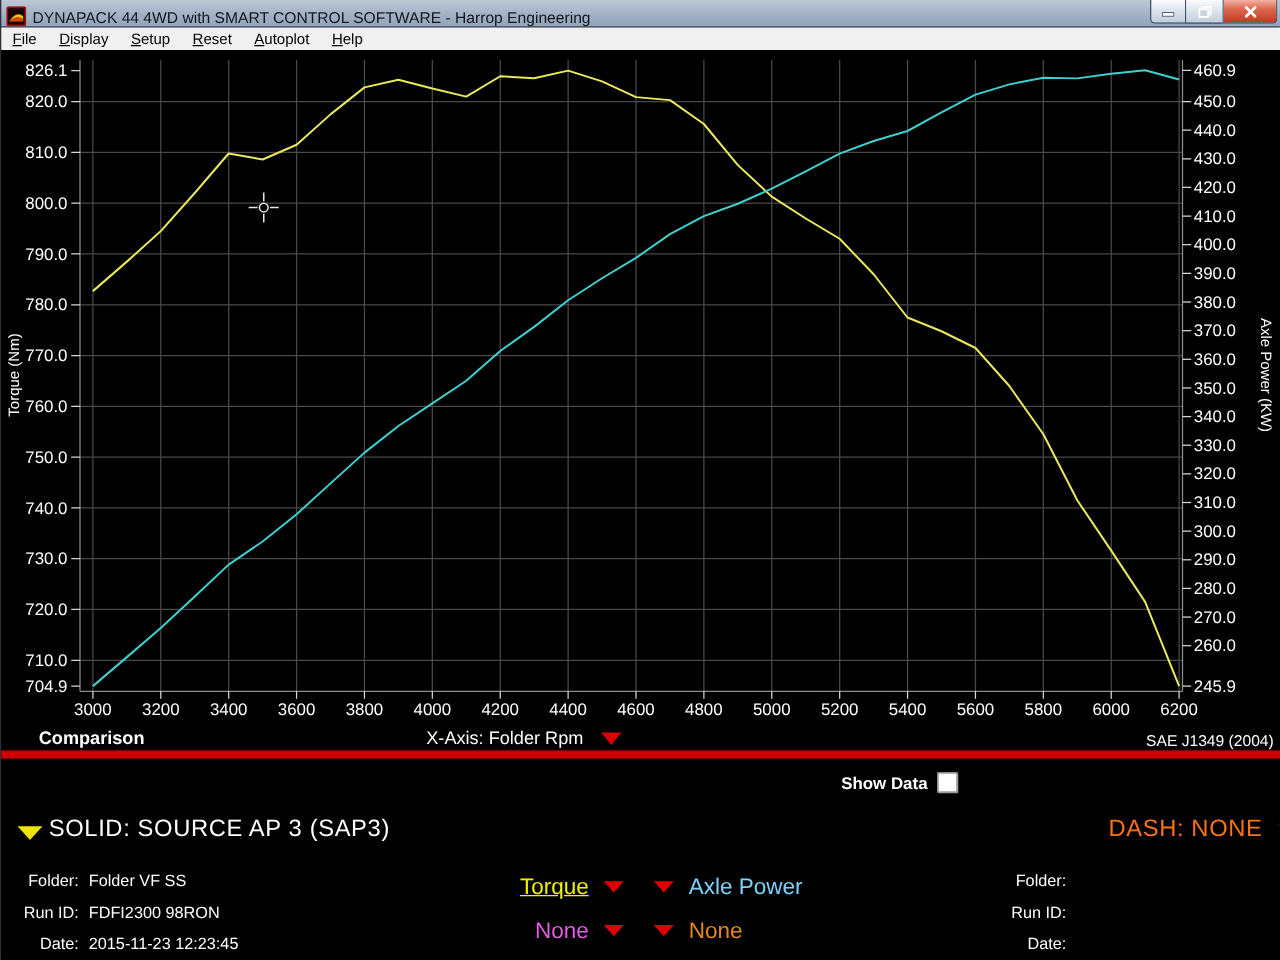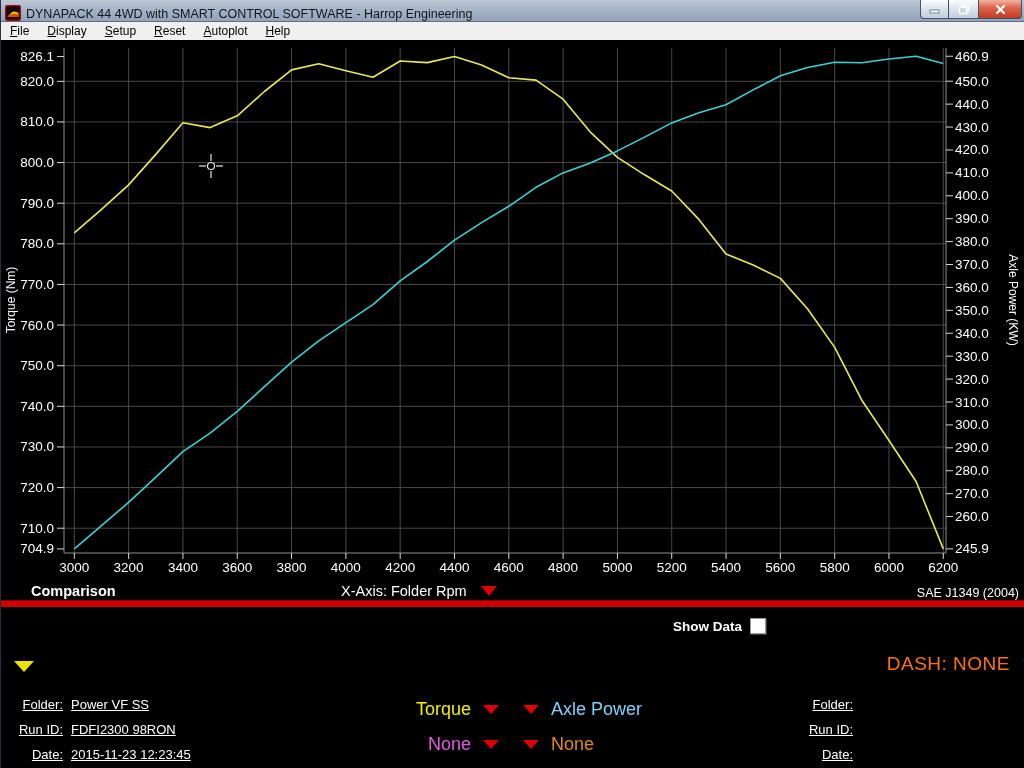--- a/index.html
+++ b/index.html
@@ -54,21 +54,21 @@
   
   .bottom-panel{position:absolute;top:607px;left:0;width:1024px;height:161px;background:#000;color:#fff;padding-left:28px;}
   .show-data-label{position:absolute;left:672px;top:12px;font-weight:bold;font-size:13.5px;}
   .show-data-box{position:absolute;left:749px;top:11px;width:16px;height:16px;background:#fff;
                  border:1px solid #9a9a9a;box-shadow:1px 1px 0 #3a3a3a;box-sizing:border-box;}
   .solid-arrow{position:absolute;left:13px;top:54px;}
   .solid-title{position:absolute;left:38px;top:46px;font-size:19px;color:#fff;letter-spacing:0.5px;}
   .dash-group{position:absolute;right:14px;top:46px;display:flex;align-items:center;gap:13px;
               font-size:19px;color:#f97316;letter-spacing:0.5px;}
   .info-grid{position:absolute;display:grid;grid-template-columns:62px auto;column-gap:8px;
-             row-gap:10px;font-size:13px;line-height:15px;text-decoration:underline;}
+             row-gap:10px;font-size:13px;line-height:15px;}
   .info-grid.left{left:0;top:90px;}
   .info-grid.right{left:780px;top:90px;grid-template-columns:72px auto;}
   .info-grid .lbl{text-align:right;color:#fff;}
   .legend-grid{position:absolute;left:380px;top:92px;display:grid;
                grid-template-columns:90px 40px 40px auto;align-items:center;row-gap:14px;
                font-size:18px;}
   .legend-grid .c1{text-align:right;}
   .legend-grid .arr{display:flex;justify-content:center;}
 </style>
 </head>
@@ -273,37 +273,38 @@
     <span class="sae-label">SAE J1349 (2004)</span>
   </div>
 
   <div class="red-divider"></div>
 
   <div class="bottom-panel">
     <span class="show-data-label">Show Data</span>
     <span class="show-data-box"></span>
 
     <span class="tri tri-yellow solid-arrow"></span>
+    <span class="solid-title">SOLID: SOURCE AP 3 (SAP3)</span>
 
     <span class="dash-group">
       <span>DASH: NONE</span>
       <span class="tri tri-red"></span>
     </span>
 
     <div class="info-grid left">
       <span class="lbl">Folder:</span>
-      <span>Power VF SS</span>
+      <span>Folder VF SS</span>
       <span class="lbl">Run ID:</span>
       <span>FDFI2300 98RON</span>
       <span class="lbl">Date:</span>
       <span>2015-11-23 12:23:45</span>
     </div>
 
     <div class="legend-grid">
-      <span class="c1" style="color: rgb(240, 240, 0);">Torque</span>
+      <span class="c1" style="color: rgb(240, 240, 0); text-decoration: underline;">Torque</span>
       <span class="arr">
           <span class="tri tri-red-sm"></span>
         </span>
       <span class="arr">
           <span class="tri tri-red-sm"></span>
         </span>
       <span style="color: #7dd3fc;">Axle Power</span>
       <span class="c1" style="color: rgb(226, 92, 226);">None</span>
       <span class="arr">
           <span class="tri tri-red-sm"></span>

